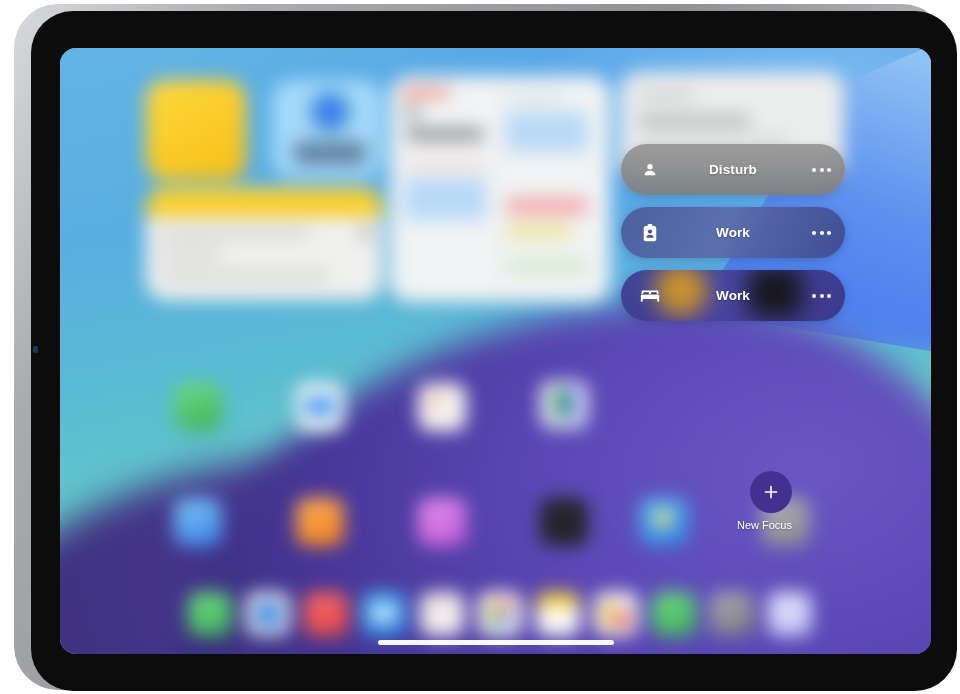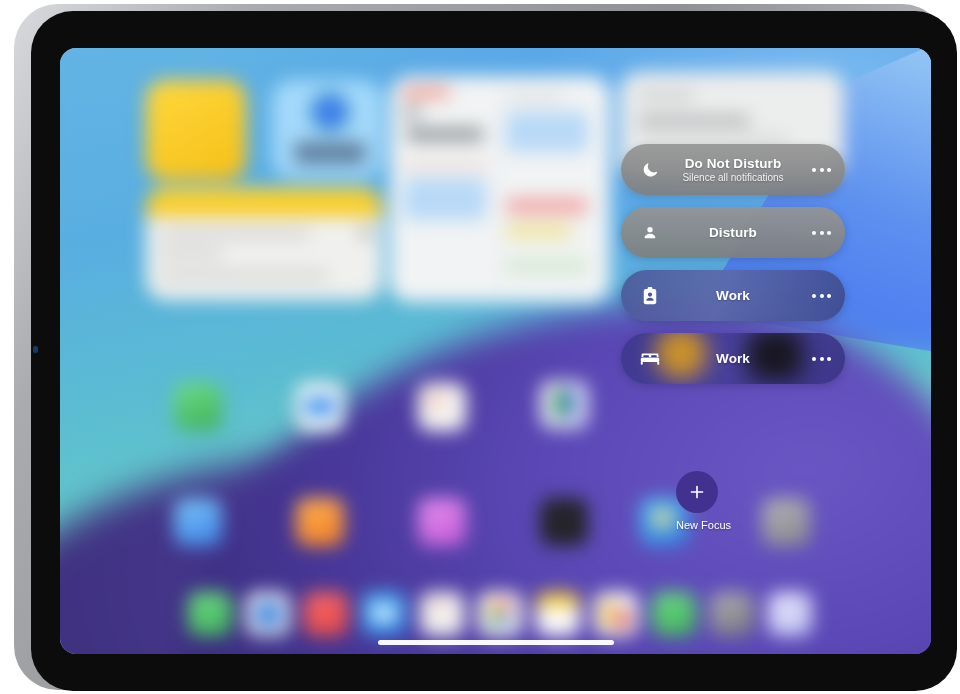--- a/index.html
+++ b/index.html
@@ -154,21 +154,21 @@
   .pill-more  {
     position:absolute; right:14px; z-index:3;
     display:flex; gap:3.5px; align-items:center;
   }
   .pill-more i { width:4px; height:4px; border-radius:50%; background:#fff; display:block; }
 
   
   #new-focus {
     position:absolute; left:616px; top:423px;
     width:116px;
-    display:flex; flex-direction:column; align-items:flex-start;
+    display:flex; flex-direction:column; align-items:flex-end;
   }
   #new-focus-btn {
     width:42px; height:42px; border-radius:50%;
     background:#42318f;
     display:flex; align-items:center; justify-content:center;
   }
   #new-focus-btn svg { display:block; }
   #new-focus-label {
     margin-top:6px; color:#fff; font-size:11px;
     text-shadow:0 1px 2px rgba(0,0,0,.35);
@@ -278,36 +278,20 @@
         <div style="position:absolute;left:9px;top:8px;width:9px;height:28px;border-radius:4px;background:#f0c137;"></div>
         <div style="position:absolute;left:22px;top:18px;width:13px;height:18px;border-radius:4px;background:#e0564e;"></div>
       </div>
       <div class="dockicon" style="left:592px; background:linear-gradient(160deg,#6ede86,#3fae58);"></div>
       <div class="dockicon" style="left:650px; background:linear-gradient(160deg,#b0b0b6,#76767c);"></div>
       <div class="dockicon" style="left:708px; background:linear-gradient(150deg,#e6e4fb,#bfc2f2);"></div>
     </div>
 
     <div id="focus-panel">
 
-      <div class="focus-pill pill-gray">
-        <span class="pill-icon">
-          <svg width="17" height="17" viewBox="0 0 24 24" fill="#ffffff">
-            <path d="M20.5 15.3A8.6 8.6 0 0 1 9.1 3.9a.7.7 0 0 0-.95-.83A9.9 9.9 0 1 0 21.3 16.2a.7.7 0 0 0-.8-.9z"></path>
-          </svg>
-        </span>
-        <span class="pill-labels">
-          <span class="pill-title">Do Not Disturb</span>
-          <span class="pill-sub">Silence all notifications</span>
-        </span>
-        <span class="pill-more">
-            <i></i>
-            <i></i>
-            <i></i>
-          </span>
-      </div>
 
       <div class="focus-pill pill-gray">
         <span class="pill-icon">
           <svg width="16" height="16" viewBox="0 0 24 24" fill="#ffffff">
             <circle cx="12" cy="7" r="4"></circle>
             <path d="M12 13c-4.4 0-8 2.6-8 5.8 0 .7.5 1.2 1.2 1.2h13.6c.7 0 1.2-.5 1.2-1.2 0-3.2-3.6-5.8-8-5.8z"></path>
           </svg>
         </span>
         <span class="pill-labels">
           <span class="pill-title">Disturb</span>

